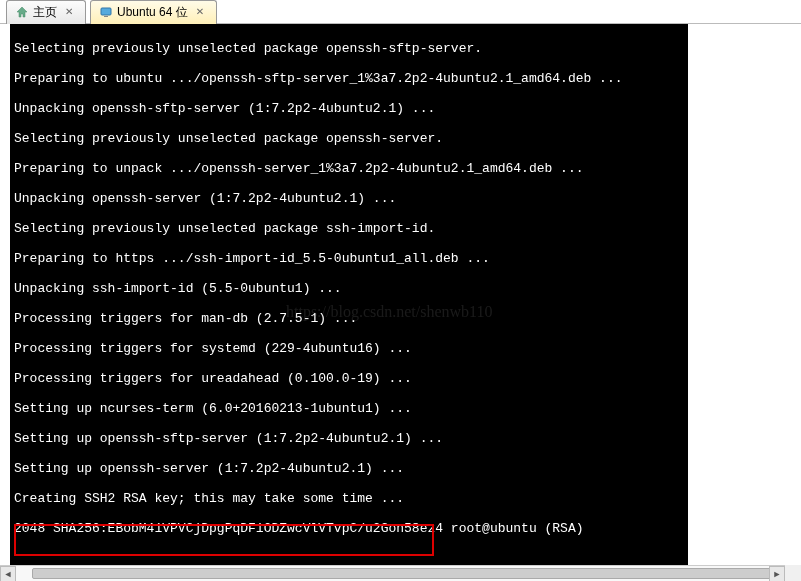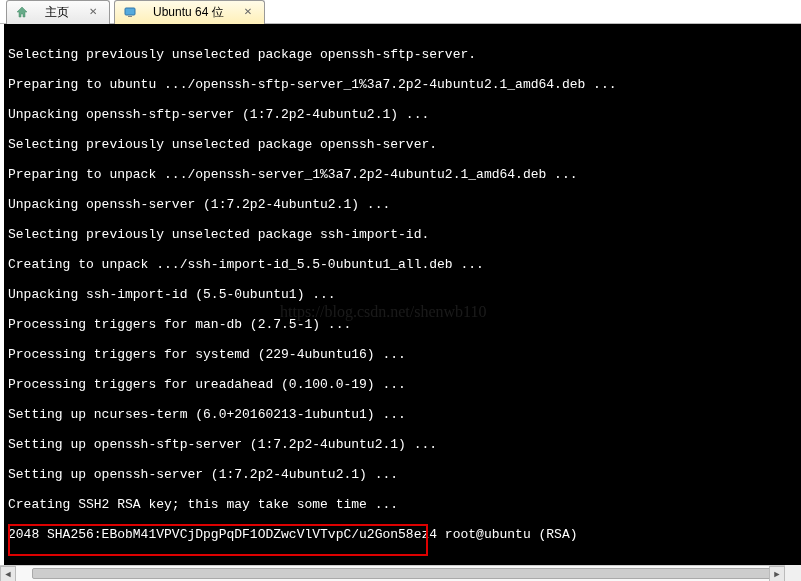--- a/index.html
+++ b/index.html
@@ -1,22 +1,22 @@
 <!DOCTYPE html>
 <html><head>
 <meta charset="utf-8">
 <style>
 *{margin:0;padding:0;box-sizing:border-box}
 body{font-family:Tahoma,Arial,sans-serif;font-size:12px;background:#fff;width:801px;height:581px;overflow:hidden;position:relative}
 .tabs{display:flex;align-items:center;background:#fff;height:24px;border-bottom:1px solid #bbb;padding-left:6px}
-.tab{display:flex;align-items:center;gap:16px;padding:3px 8px;border:1px solid #999;border-bottom:none;border-radius:3px 3px 0 0;margin-right:4px;background:linear-gradient(#fcfcfc,#e8e8e8);cursor:pointer}
+.tab{display:flex;align-items:center;gap:4px;padding:3px 8px;border:1px solid #999;border-bottom:none;border-radius:3px 3px 0 0;margin-right:4px;background:linear-gradient(#fcfcfc,#e8e8e8);cursor:pointer}
 .tab.active{background:linear-gradient(#fffbe8,#fff0b8)}
 .tab .icon{width:14px;height:14px;display:inline-flex;align-items:center;justify-content:center}
 .tab .close{width:12px;height:12px;margin-left:4px;font-size:10px;color:#666;cursor:pointer}
-.terminal{background:#000;color:#fff;font-family:'Courier New',monospace;font-size:13px;line-height:15px;padding:8px 4px;width:797px;height:553px;overflow:hidden;position:relative;margin-left:4px;white-space:pre}
+.terminal{background:#000;color:#fff;font-family:'Courier New',monospace;font-size:13px;line-height:15px;padding:2px 4px;width:678px;height:553px;overflow:hidden;position:relative;margin-left:10px;white-space:pre}
 .line{white-space:pre}
 .watermark{position:absolute;color:rgba(128,128,128,.2);font-size:16px;font-family:Liberation Serif, serif;top:280px;left:276px;pointer-events:none}
 .redbox{position:absolute;border:2px solid #d00;left:4px;top:500px;width:420px;height:32px;pointer-events:none}
 .scrollbar-h{position:absolute;bottom:0;left:0;right:16px;height:16px;background:#f0f0f0;border-top:1px solid #ccc}
 .scrollbar-h .track{position:absolute;left:16px;right:16px;top:0;bottom:0;background:#f8f8f8}
 .scrollbar-h .thumb{position:absolute;left:16px;width:740px;top:2px;bottom:2px;background:#cdcdcd;border:1px solid #aaa;border-radius:2px}
 .scrollbar-h .btn{position:absolute;width:16px;height:16px;top:0;background:#e8e8e8;border:1px solid #bbb;display:flex;align-items:center;justify-content:center;font-size:9px;color:#555}
 .scrollbar-h .btn.l{left:0}
 .scrollbar-h .btn.r{right:0}
 .scrollbar-corner{position:absolute;bottom:0;right:0;width:16px;height:16px;background:#f0f0f0}
@@ -47,21 +47,21 @@
 </div>
 
 <div class="terminal">
 <div class="line">Selecting previously unselected package openssh-sftp-server.</div>
 <div class="line">Preparing to ubuntu .../openssh-sftp-server_1%3a7.2p2-4ubuntu2.1_amd64.deb ...</div>
 <div class="line">Unpacking openssh-sftp-server (1:7.2p2-4ubuntu2.1) ...</div>
 <div class="line">Selecting previously unselected package openssh-server.</div>
 <div class="line">Preparing to unpack .../openssh-server_1%3a7.2p2-4ubuntu2.1_amd64.deb ...</div>
 <div class="line">Unpacking openssh-server (1:7.2p2-4ubuntu2.1) ...</div>
 <div class="line">Selecting previously unselected package ssh-import-id.</div>
-<div class="line">Creating to unpack .../ssh-import-id_5.5-0ubuntu1_all.deb ...</div>
+<div class="line">Preparing to https .../ssh-import-id_5.5-0ubuntu1_all.deb ...</div>
 <div class="line">Unpacking ssh-import-id (5.5-0ubuntu1) ...</div>
 <div class="line">Processing triggers for man-db (2.7.5-1) ...</div>
 <div class="line">Processing triggers for systemd (229-4ubuntu16) ...</div>
 <div class="line">Processing triggers for ureadahead (0.100.0-19) ...</div>
 <div class="line">Setting up ncurses-term (6.0+20160213-1ubuntu1) ...</div>
 <div class="line">Setting up openssh-sftp-server (1:7.2p2-4ubuntu2.1) ...</div>
 <div class="line">Setting up openssh-server (1:7.2p2-4ubuntu2.1) ...</div>
 <div class="line">Creating SSH2 RSA key; this may take some time ...</div>
 <div class="line">2048 SHA256:EBobM41VPVCjDpgPqDF1ODZwcVlVTvpC/u2Gon58ez4 root@ubuntu (RSA)</div>
 

